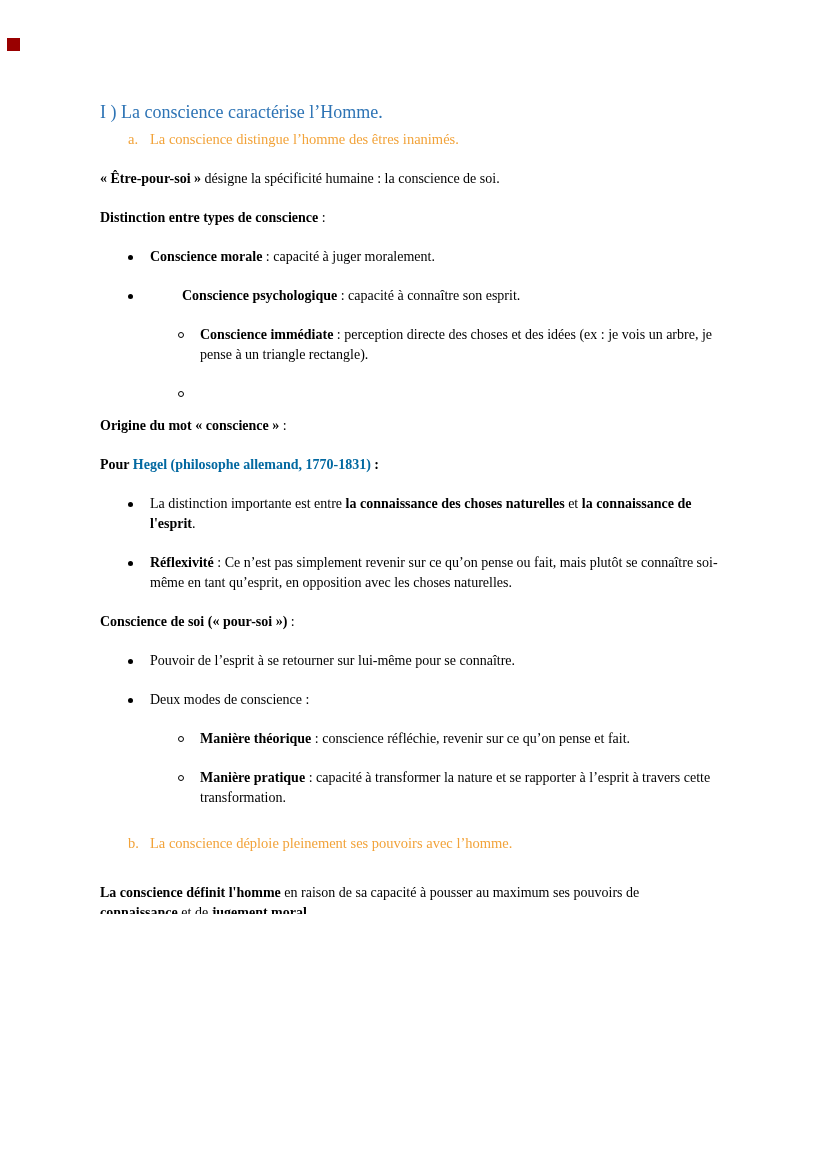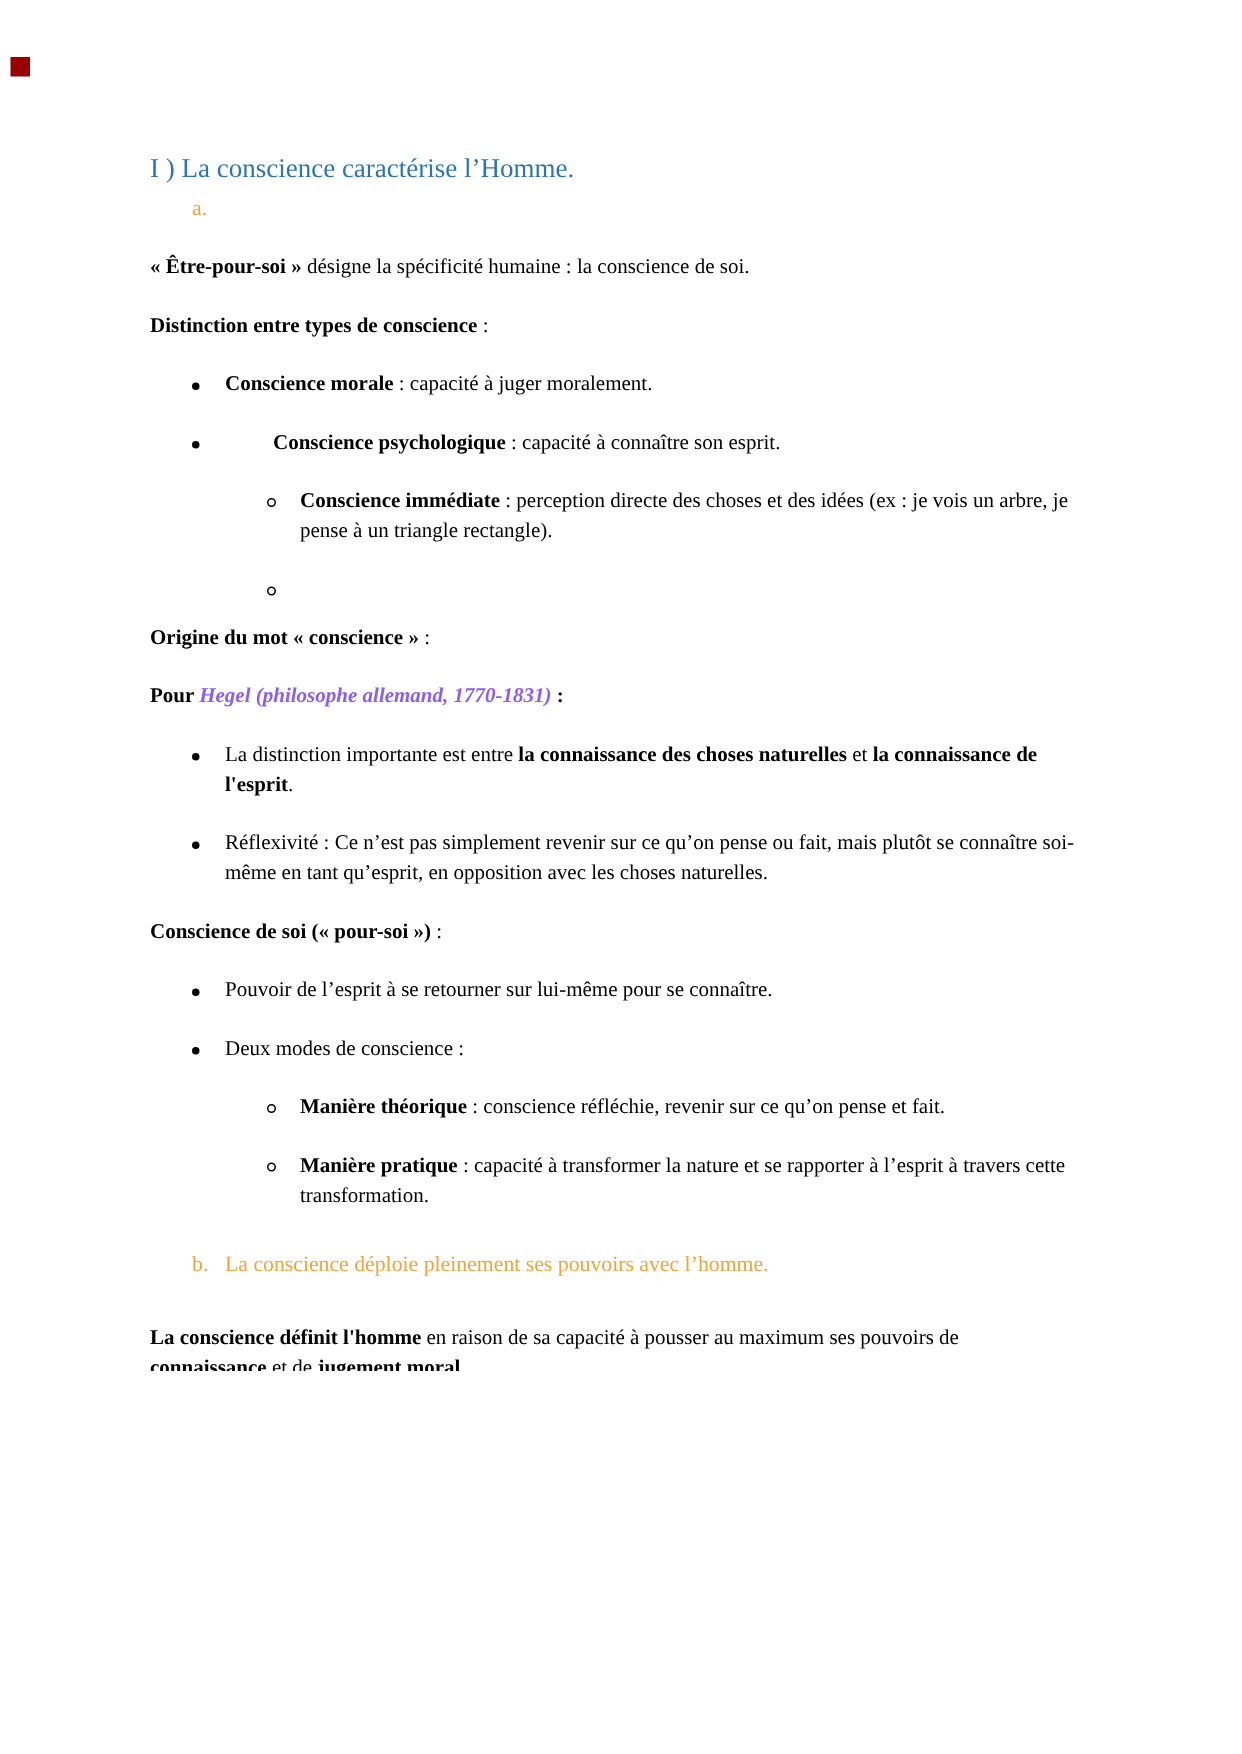--- a/index.html
+++ b/index.html
@@ -80,20 +80,21 @@
 <div class="page">
 
   <div class="corner-sq top"></div>
 
   <div class="content">
 
     <h1 class="h1"><span style="color: rgb(46, 116, 181);">I ) La conscience caractérise l’Homme.</span></h1>
 
     <div class="h2row">
       <span class="h2marker">a.</span>
+      <span class="h2text">La conscience distingue l’homme des êtres inanimés.</span>
     </div>
 
     <p class="p"><span style="font-weight: bold;">« Être-pour-soi »</span><span> désigne la spécificité humaine : la conscience de soi.</span></p>
 
     <p class="p"><span style="font-weight: bold;">Distinction entre types de conscience</span><span> :</span></p>
 
     <div class="li1">
       <span class="bullet">
           <span class="dot"></span>
         </span>
@@ -116,34 +117,34 @@
 
     <div class="li2">
       <span class="bullet">
           <span class="circle"></span>
         </span>
     </div>
 
     <p class="p"><span style="font-weight: bold; margin-top: 12px;">Origine du mot « conscience »</span><span> :</span></p>
 
 
-    <p class="p gap-lg"><span style="font-weight: bold;">Pour </span><span style="font-weight: bold; color: #8b5cf6; font-style: italic;">Hegel (philosophe allemand, 1770-1831)</span><span style="font-weight: bold;"> :</span></p>
+    <p class="p gap-lg"><span style="font-weight: bold;">Pour </span><span style="font-weight: bold; color: #0369a1;">Hegel (philosophe allemand, 1770-1831)</span><span style="font-weight: bold;"> :</span></p>
 
     <div class="li1">
       <span class="bullet">
           <span class="dot"></span>
         </span>
       <span class="li-text"><span>La distinction importante est entre </span><span style="font-weight: bold;">la connaissance des choses naturelles</span><span> et </span><span style="font-weight: bold;">la connaissance de l'esprit</span><span>.</span></span>
     </div>
 
     <div class="li1">
       <span class="bullet">
           <span class="dot"></span>
         </span>
-      <span class="li-text"><span style="font-weight: normal;">Réflexivité</span><span> : Ce n’est pas simplement revenir sur ce qu’on pense ou fait, mais plutôt se connaître soi-même en tant qu’esprit, en opposition avec les choses naturelles.</span></span>
+      <span class="li-text"><span style="font-weight: bold;">Réflexivité</span><span> : Ce n’est pas simplement revenir sur ce qu’on pense ou fait, mais plutôt se connaître soi-même en tant qu’esprit, en opposition avec les choses naturelles.</span></span>
     </div>
 
     <p class="p"><span style="font-weight: bold;">Conscience de soi (« pour-soi »)</span><span> :</span></p>
 
     <div class="li1">
       <span class="bullet">
           <span class="dot"></span>
         </span>
       <span class="li-text"><span>Pouvoir de l’esprit à se retourner sur lui-même pour se connaître.</span></span>
     </div>

